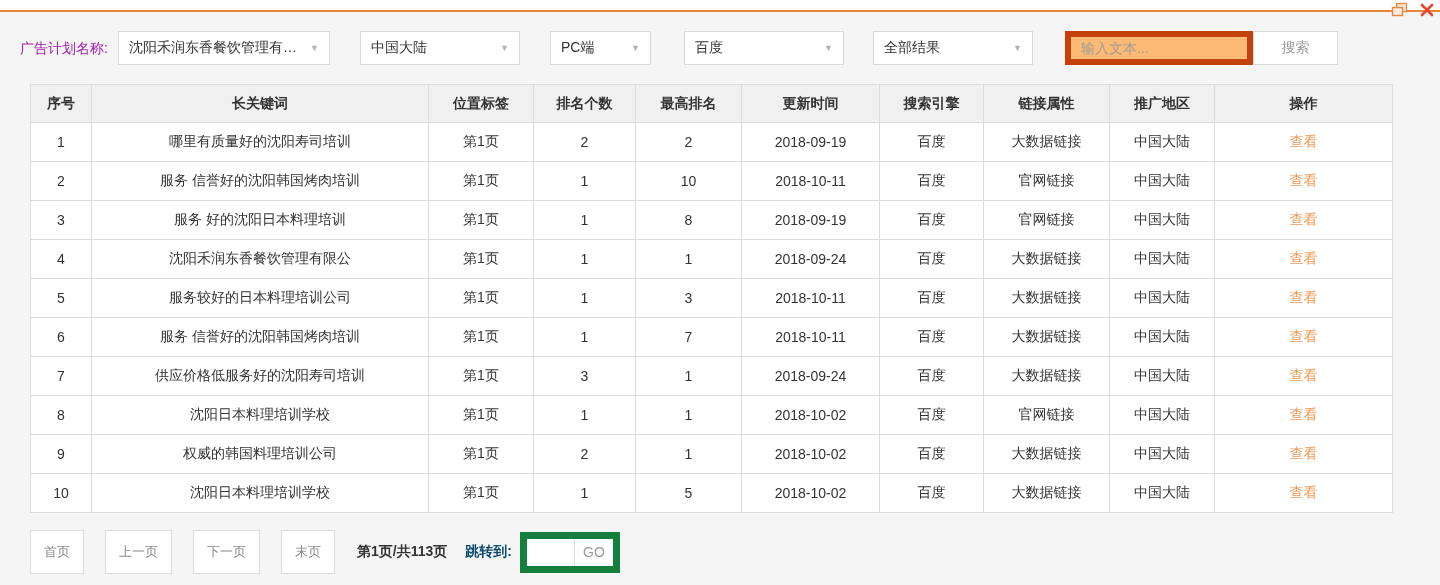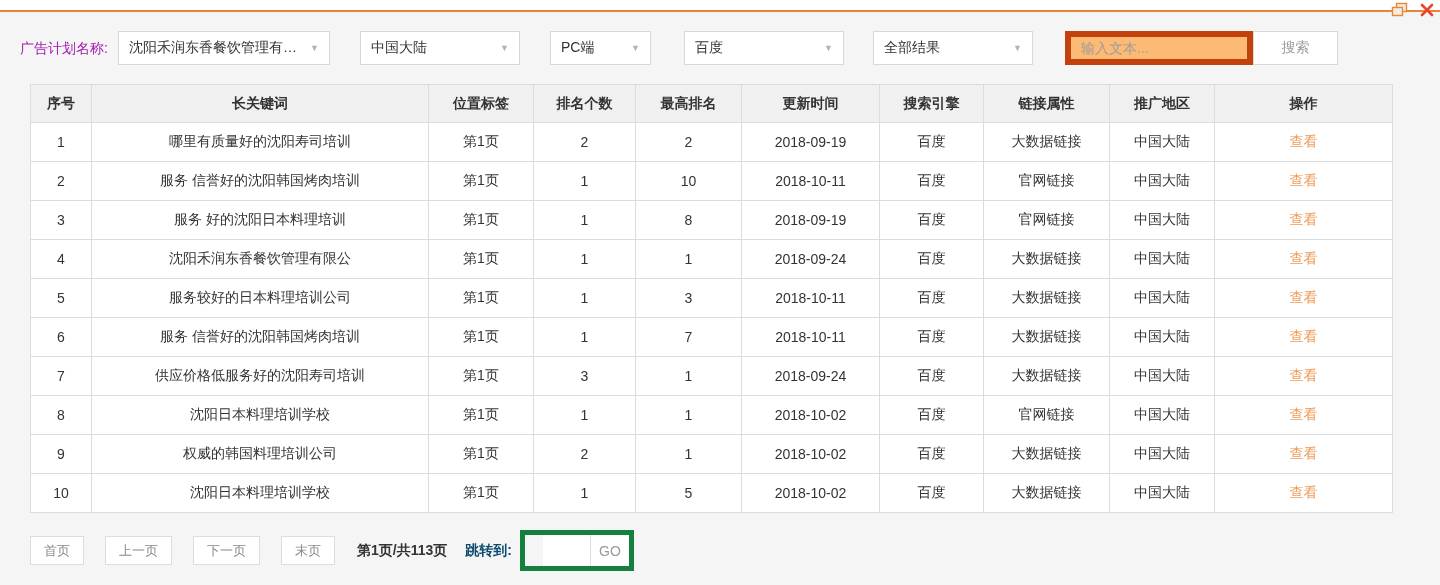--- a/index.html
+++ b/index.html
@@ -55,26 +55,26 @@
   .view-link { color:#ee9a57; cursor:pointer; text-decoration:none; }
 
   
   .footer {
     margin:17px 30px 0 30px; display:flex; align-items:center; justify-content:space-between;
   }
   .note { color:#8a8a8a; font-size:13px; }
   .pager { display:flex; align-items:center; }
   .pg-btn {
     background:#fff; border:1px solid #ddd; color:#8a8a8a; font-size:13px;
-    height:29px; padding:0 13px; margin-left:21px; cursor:pointer; font-family:inherit;
+    height:44px; padding:0 13px; margin-left:21px; cursor:pointer; font-family:inherit;
   }
   .pg-btn:first-child { margin-left:0; }
   .page-info { margin-left:22px; color:#333; font-weight:bold; font-size:14px; }
   .jump-label { margin-left:18px; color:#0c4a6e; font-weight:bold; font-size:14px; }
-  .jump-group { display:flex; margin-left:8px; border:5px solid #15803d; height:41px;padding-left:18px; }
+  .jump-group { display:flex; margin-left:8px; border:7px solid #15803d; height:41px; }
   .jump-input {
     width:47px; border:none; outline:none; background:#fff; text-align:center;
     font-family:inherit; font-size:14px; color:#333;
   }
   .go-btn {
     width:39px; background:#fff; border:none; border-left:1px solid #ddd;
     color:#9a9a9a; font-size:14px; cursor:pointer; font-family:inherit;
   }
 </style>
 </head>

